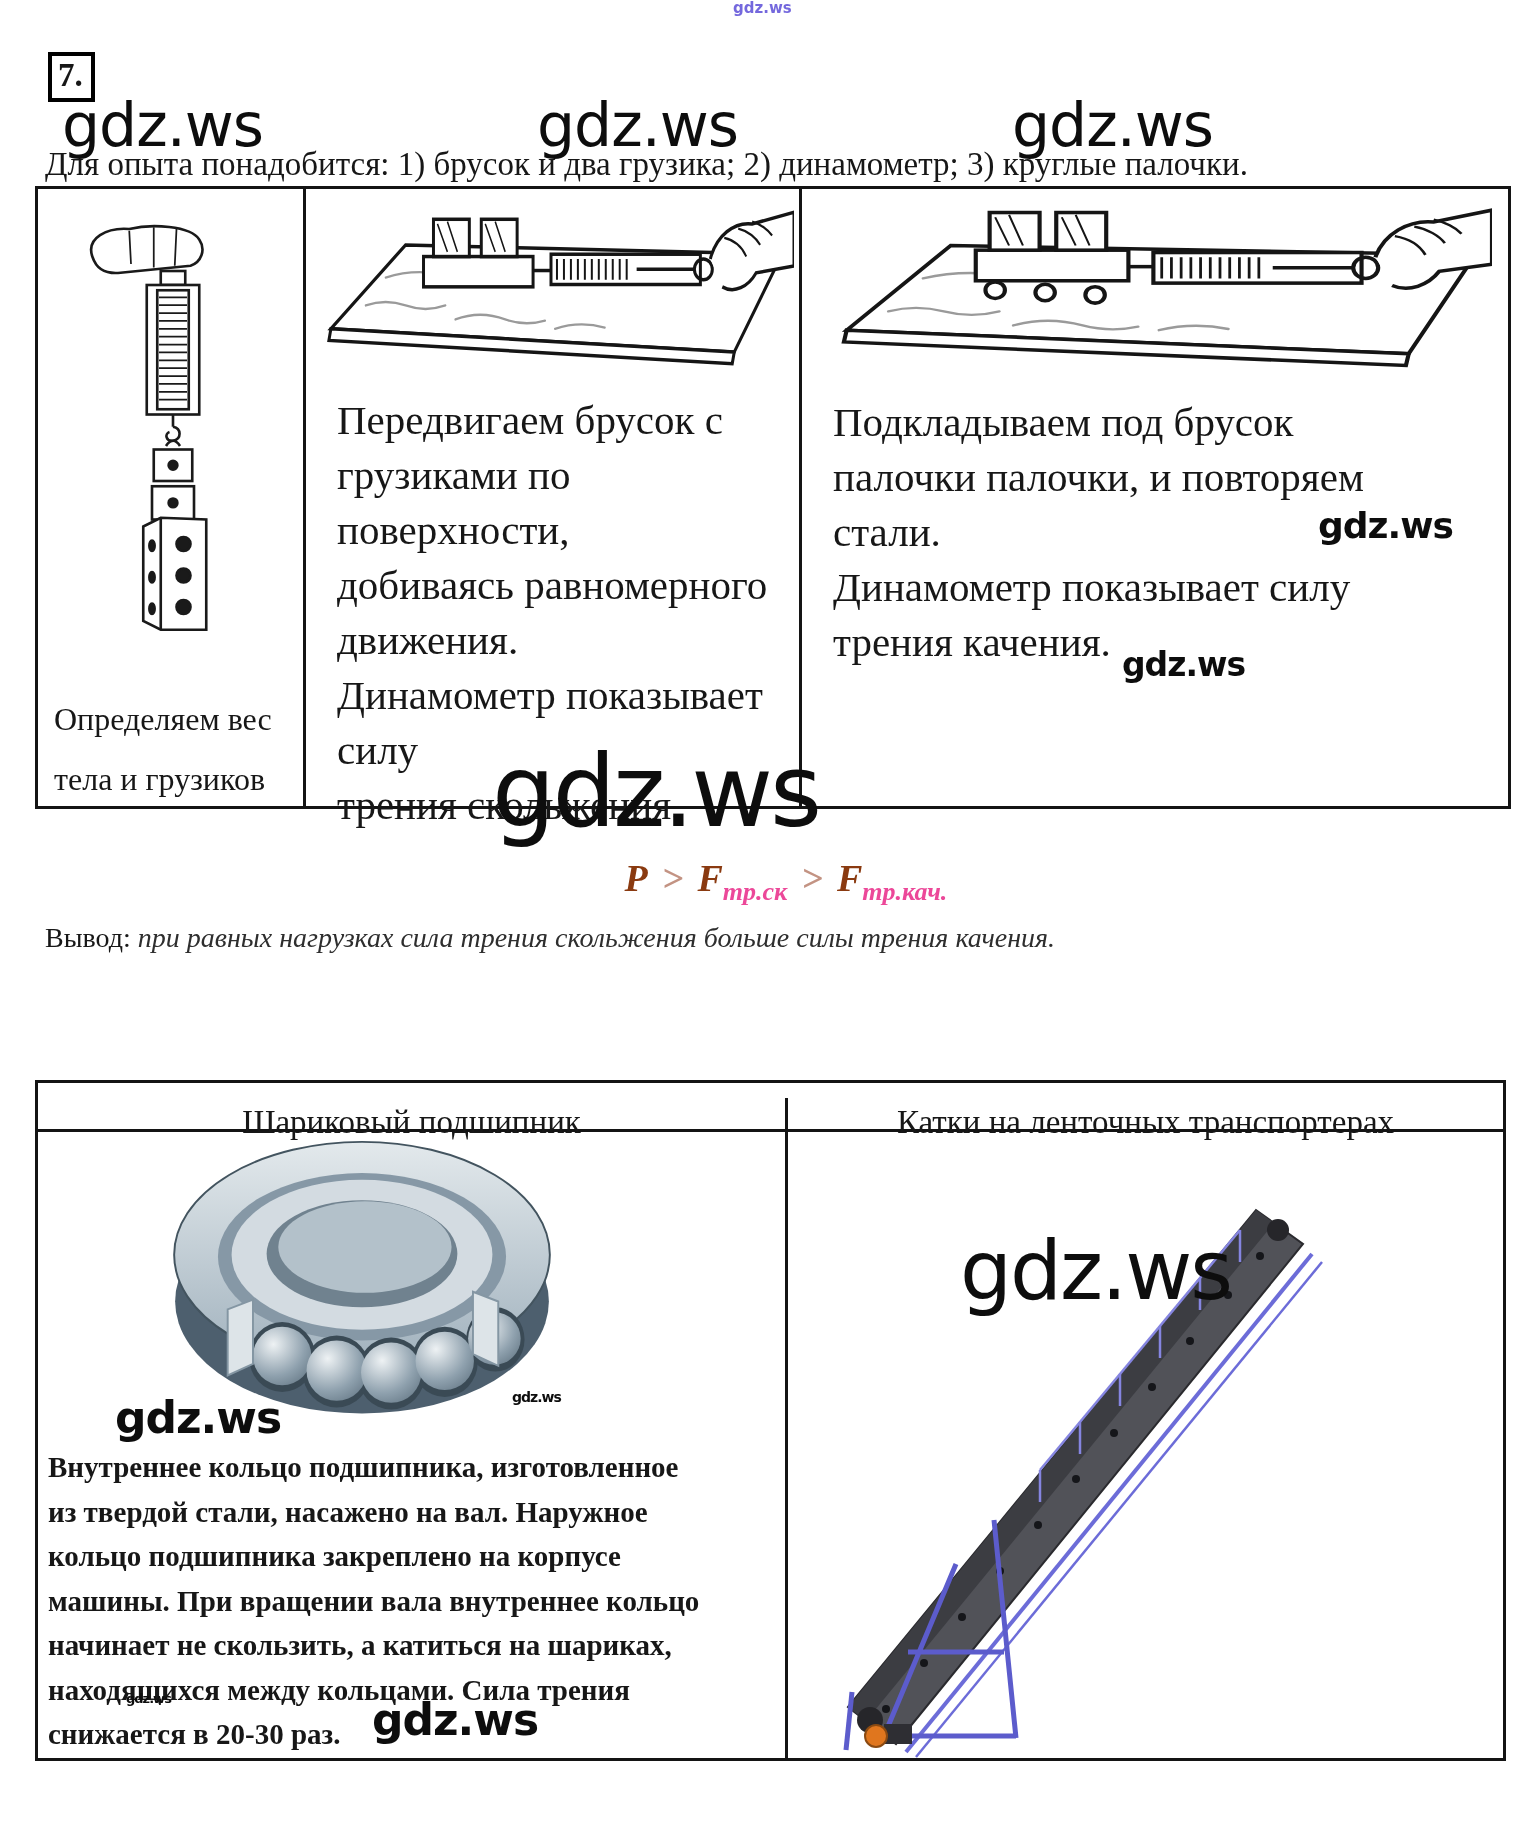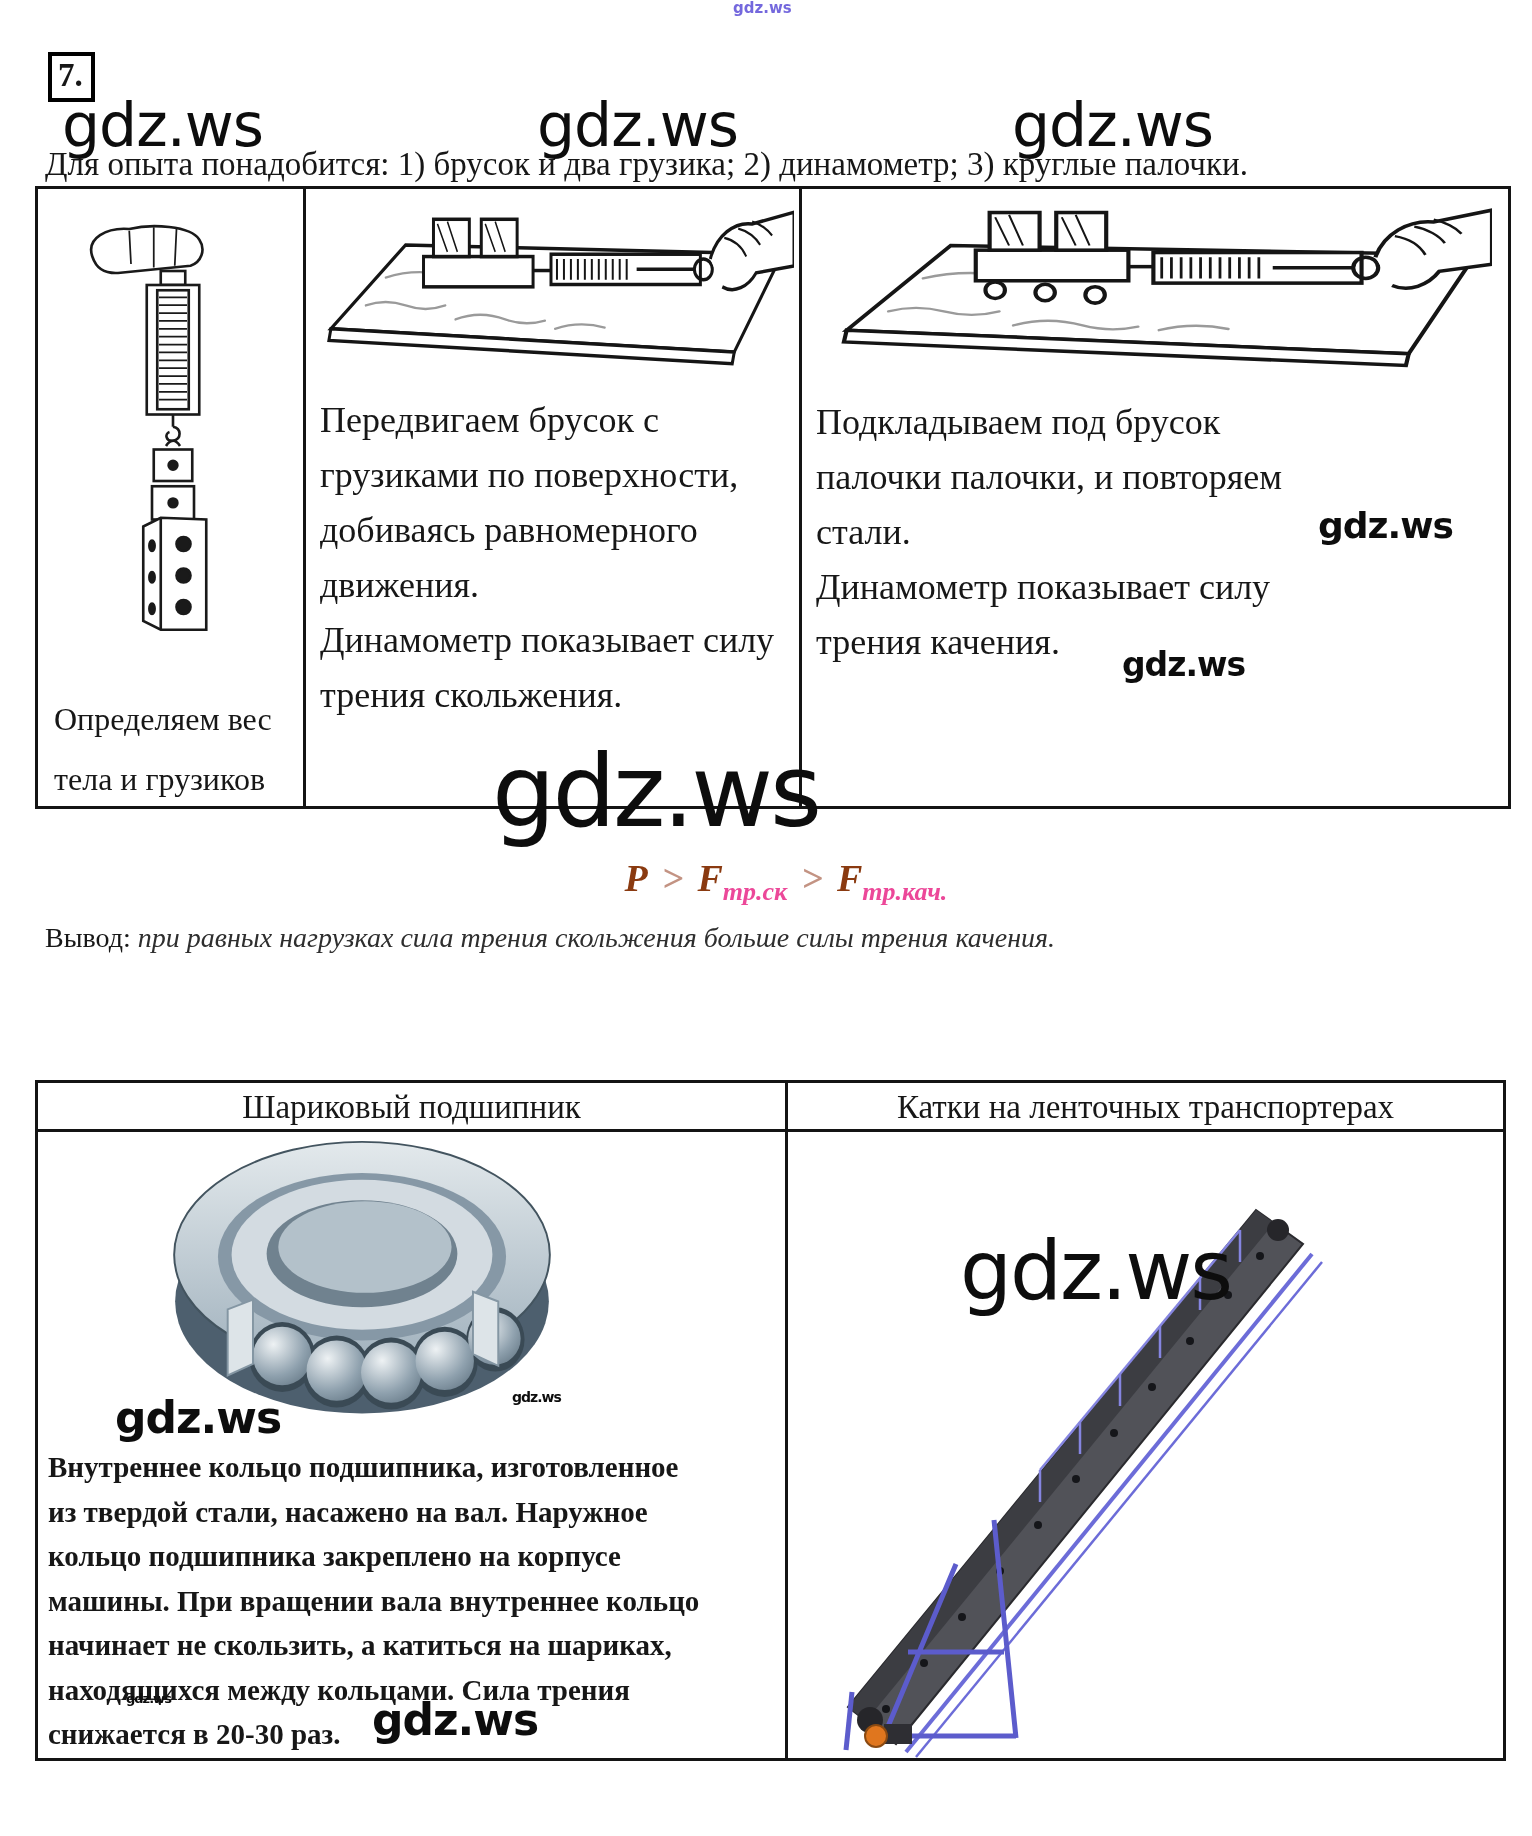--- a/index.html
+++ b/index.html
@@ -27,39 +27,39 @@
   .intro{position:absolute;left:45px;top:146px;font-size:33px;white-space:nowrap;}
 
   
   .t1{position:absolute;left:35px;top:186px;width:1470px;height:617px;
       border:3px solid #141414;display:flex;}
   .t1c{height:100%;box-sizing:border-box;position:relative;}
   .t1 .c1{width:268px;border-right:3px solid #141414;}
   .t1 .c2{width:496px;border-right:3px solid #141414;}
   .t1 .c3{flex:1;}
   .cell-illu{display:block;}
-  .celltext{font-size:36px;line-height:55px;padding-left:14px;margin-top:6px;}
+  .celltext{font-size:41px;line-height:55px;padding-left:31px;margin-top:6px;}
   .caption{position:absolute;left:16px;top:500px;font-size:32px;line-height:60px;}
 
   .formula{position:absolute;left:0;top:856px;width:100%;text-align:center;
            padding-left:40px;box-sizing:border-box;
            font-style:italic;font-weight:bold;font-size:38px;color:#8a3a10;}
   .formula .f-gt{color:#c39383;padding:0 14px;}
   .formula sub{font-size:26px;color:#ec4899;}
 
   .conclusion{position:absolute;left:45px;top:922px;font-size:28px;white-space:nowrap;}
   .conclusion .c-text{font-style:italic;color:#2e2e2e;}
   .tech-heading{position:absolute;left:45px;top:1034px;font-size:33px;}
 
   
   .t2{position:absolute;left:35px;top:1080px;width:1465px;height:675px;
       border:3px solid #141414;box-sizing:content-box;}
   .t2-row{display:flex;width:100%;}
   .t2-head{height:46px;border-bottom:3px solid #141414;}
-  .t2-hcell{font-size:33px;line-height:48px;text-align:center;box-sizing:border-box;}
+  .t2-hcell{font-size:33px;line-height:48px;text-align:center;box-sizing:border-box;margin-top:15px;}
   .t2-left-col{width:750px;border-right:3px solid #141414;}
   .t2-right-col{flex:1;}
   .t2-body{height:626px;font-weight:bold;}
   .t2-bcell{position:relative;height:100%;box-sizing:border-box;}
   .bearing-illu{position:absolute;left:128px;top:6px;}
   .bearing-text{position:absolute;left:10px;top:313px;font-size:29px;line-height:44.5px;white-space:nowrap;}
   .conveyor-illu{position:absolute;left:0;top:0;}
   line,path.ln{stroke-linecap:round;}
 </style>
 </head>

